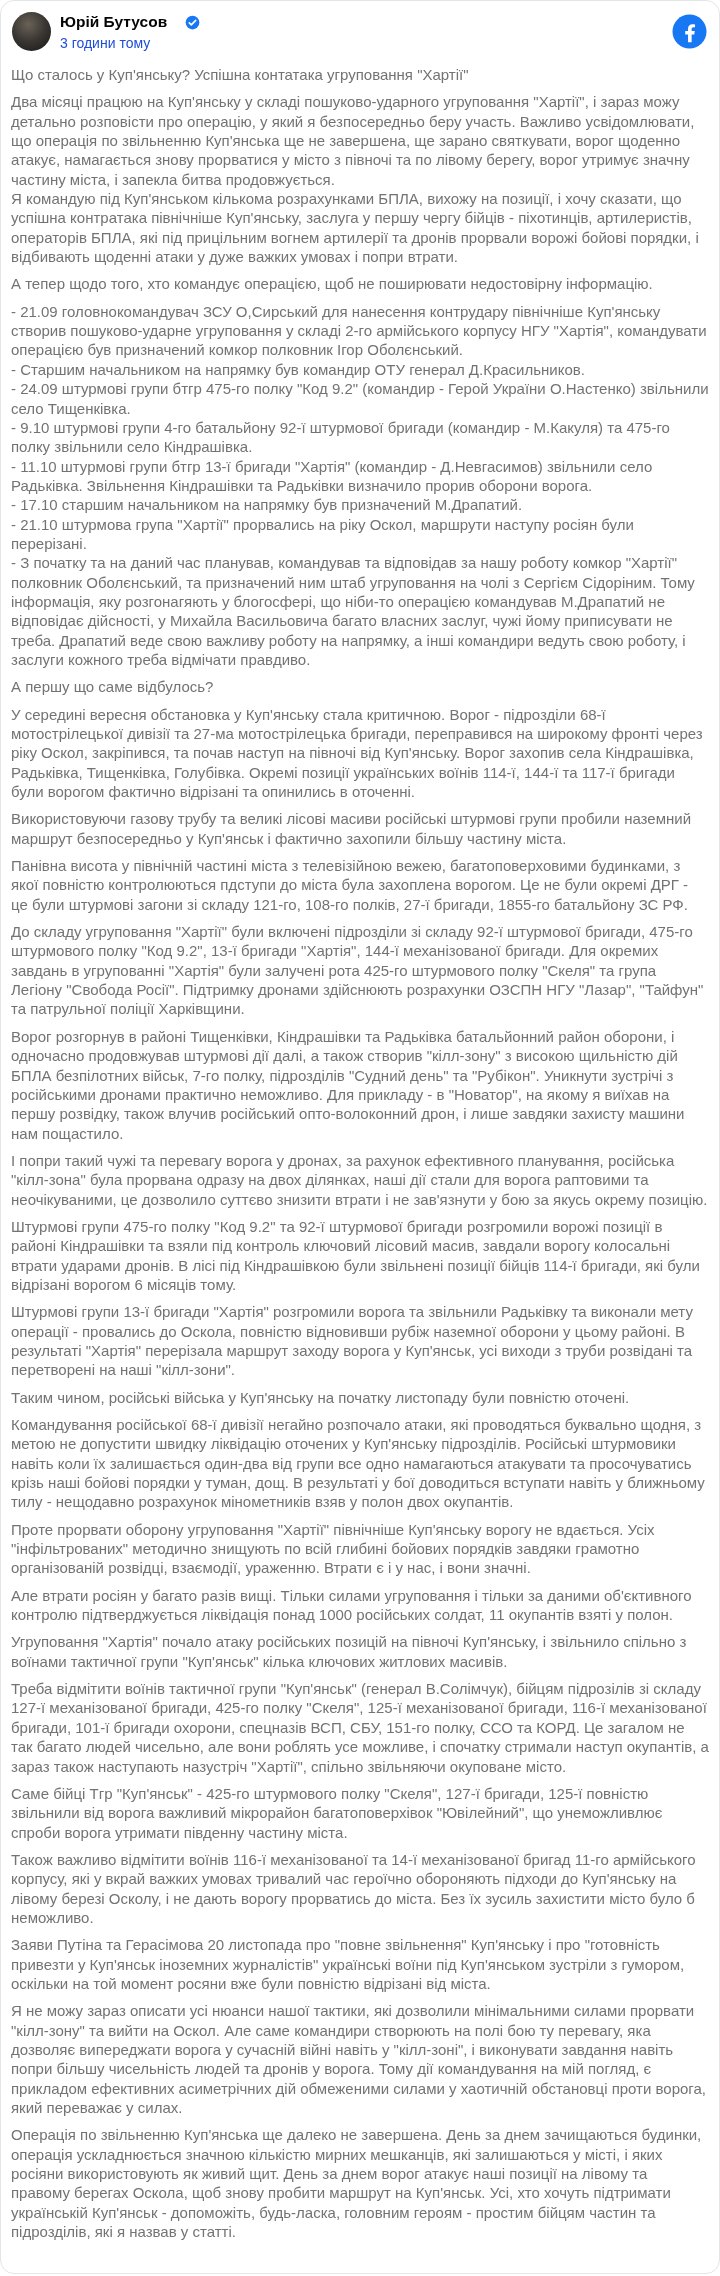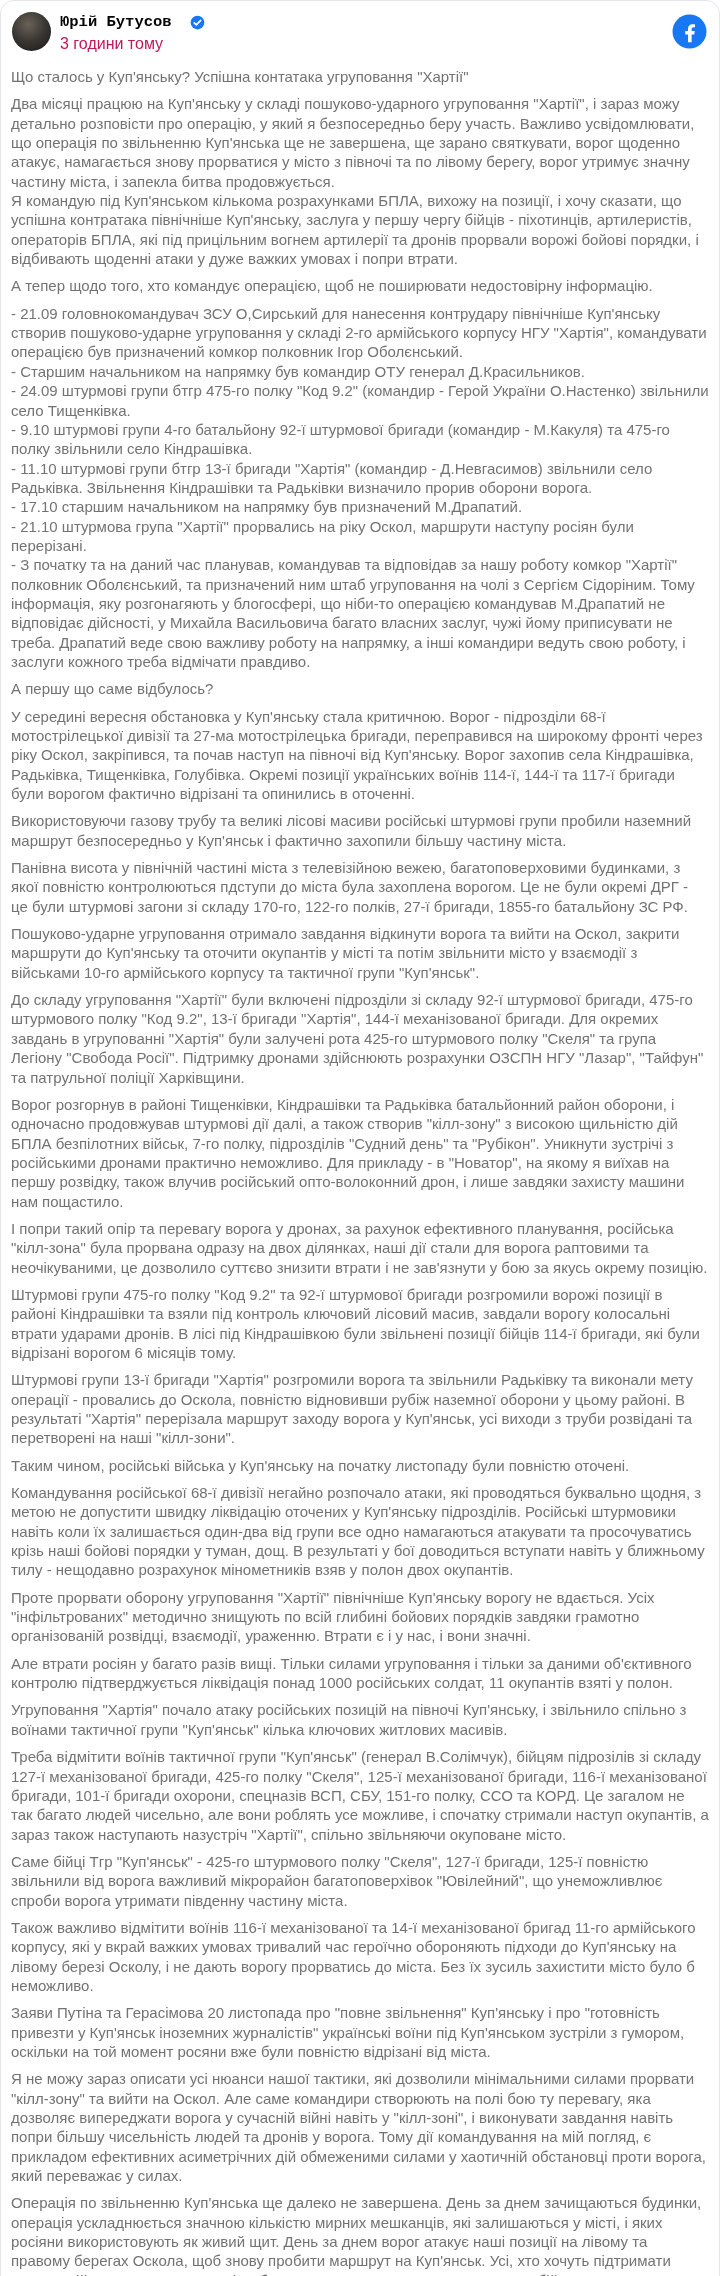--- a/index.html
+++ b/index.html
@@ -27,31 +27,31 @@
     padding: 11px 12px 6px 11px;
   }
   .avatar {
     width: 39px; height: 39px;
     border-radius: 50%;
     background: radial-gradient(circle at 42% 32%, #6a6258 0%, #3a3733 48%, #171614 100%);
     flex: 0 0 auto;
     cursor: pointer;
   }
   .header-meta { margin-left: 9px; flex: 1 1 auto; }
-  .name-row { display: flex; align-items: center; gap: 18px; padding-top: 1px; font-family: Liberation Mono, monospace; }
+  .name-row { display: flex; align-items: center; gap: 18px; padding-top: 1px; }
   .author {
     font-size: 15.5px;
     font-weight: 700;
     color: #050505;
     cursor: pointer;
   }
   .verified { display: inline-flex; line-height: 0; }
   .timestamp {
-    font-size: 16px;
-    color: #be185d;
+    font-size: 14px;
+    color: #1d4ed8;
     margin-top: 4px;
     cursor: pointer;
   }
   .fb-logo { flex: 0 0 auto; line-height: 0; cursor: pointer; margin-top: 2px; }
   
   .post-body {
     padding: 8px 10px 0 10px;
     font-size: 15px;
     line-height: 1.29;
   }
@@ -98,25 +98,24 @@
 - Старшим начальником на напрямку був командир ОТУ генерал Д.Красильников.
 - 24.09 штурмові групи бтгр 475-го полку "Код 9.2" (командир - Герой України О.Настенко) звільнили село Тищенківка.
 - 9.10 штурмові групи 4-го батальйону 92-ї штурмової бригади (командир - М.Какуля) та 475-го полку звільнили село Кіндрашівка.
 - 11.10 штурмові групи бтгр 13-ї бригади "Хартія" (командир - Д.Невгасимов) звільнили село Радьківка. Звільнення Кіндрашівки та Радьківки визначило прорив оборони ворога.
 - 17.10 старшим начальником на напрямку був призначений М.Драпатий.
 - 21.10 штурмова група "Хартії" прорвались на ріку Оскол, маршрути наступу росіян були перерізані.
 - З початку та на даний час планував, командував та відповідав за нашу роботу комкор "Хартії" полковник Оболєнський, та призначений ним штаб угруповання на чолі з Сергієм Сідоріним. Тому інформація, яку розгонагяють у блогосфері, що ніби-то операцією командував М.Драпатий не відповідає дійсності, у Михайла Васильовича багато власних заслуг, чужі йому приписувати не треба. Драпатий веде свою важливу роботу на напрямку, а інші командири ведуть свою роботу, і заслуги кожного треба відмічати правдиво.</p>
       <p class="para">А першу що саме відбулось?</p>
       <p class="para">У середині вересня обстановка у Куп'янську стала критичною. Ворог - підрозділи 68-ї мотострілецької дивізії та 27-ма мотострілецька бригади, переправився на широкому фронті через ріку Оскол, закріпився, та почав наступ на півночі від Куп'янську. Ворог захопив села Кіндрашівка, Радьківка, Тищенківка, Голубівка. Окремі позиції українських воїнів 114-ї, 144-ї та 117-ї бригади були ворогом фактично відрізані та опинились в оточенні.</p>
       <p class="para">Використовуючи газову трубу та великі лісові масиви російські штурмові групи пробили наземний маршрут безпосередньо у Куп'янськ і фактично захопили більшу частину міста.</p>
-      <p class="para">Панівна висота у північній частині міста з телевізійною вежею, багатоповерховими будинками, з якої повністю контролюються пдступи до міста була захоплена ворогом. Це не були окремі ДРГ - це були штурмові загони зі складу 170-го, 122-го полків, 27-ї бригади, 1855-го батальйону ЗС РФ.</p>
-      <p class="para">Пошуково-ударне угруповання отримало завдання відкинути ворога та вийти на Оскол, закрити маршрути до Куп'янську та оточити окупантів у місті та потім звільнити місто у взаємодії з військами 10-го армійського корпусу та тактичної групи "Куп'янськ".</p>
+      <p class="para">Панівна висота у північній частині міста з телевізійною вежею, багатоповерховими будинками, з якої повністю контролюються пдступи до міста була захоплена ворогом. Це не були окремі ДРГ - це були штурмові загони зі складу 121-го, 108-го полків, 27-ї бригади, 1855-го батальйону ЗС РФ.</p>
       <p class="para">До складу угруповання "Хартії" були включені підрозділи зі складу 92-ї штурмової бригади, 475-го штурмового полку "Код 9.2", 13-ї бригади "Хартія", 144-ї механізованої бригади. Для окремих завдань в угрупованні "Хартія" були залучені рота 425-го штурмового полку "Скеля" та група Легіону "Свобода Росії". Підтримку дронами здійснюють розрахунки ОЗСПН НГУ "Лазар", "Тайфун" та патрульної поліції Харківщини.</p>
       <p class="para">Ворог розгорнув в районі Тищенківки, Кіндрашівки та Радьківка батальйонний район оборони, і одночасно продовжував штурмові дії далі, а також створив "кілл-зону" з високою щильністю дій БПЛА безпілотних військ, 7-го полку, підрозділів "Судний день" та "Рубікон". Уникнути зустрічі з російськими дронами практично неможливо. Для прикладу - в "Новатор", на якому я виїхав на першу розвідку, також влучив російський опто-волоконний дрон, і лише завдяки захисту машини нам пощастило.</p>
-      <p class="para">І попри такий опір та перевагу ворога у дронах, за рахунок ефективного планування, російська "кілл-зона" була прорвана одразу на двох ділянках, наші дії стали для ворога раптовими та неочікуваними, це дозволило суттєво знизити втрати і не зав'язнути у бою за якусь окрему позицію.</p>
+      <p class="para">І попри такий чужі та перевагу ворога у дронах, за рахунок ефективного планування, російська "кілл-зона" була прорвана одразу на двох ділянках, наші дії стали для ворога раптовими та неочікуваними, це дозволило суттєво знизити втрати і не зав'язнути у бою за якусь окрему позицію.</p>
       <p class="para">Штурмові групи 475-го полку "Код 9.2" та 92-ї штурмової бригади розгромили ворожі позиції в районі Кіндрашівки та взяли під контроль ключовий лісовий масив, завдали ворогу колосальні втрати ударами дронів. В лісі під Кіндрашівкою були звільнені позиції бійців 114-ї бригади, які були відрізані ворогом 6 місяців тому.</p>
       <p class="para">Штурмові групи 13-ї бригади "Хартія" розгромили ворога та звільнили Радьківку та виконали мету операції - провались до Оскола, повністю відновивши рубіж наземної оборони у цьому районі. В результаті "Хартія" перерізала маршрут заходу ворога у Куп'янськ, усі виходи з труби розвідані та перетворені на наші "кілл-зони".</p>
       <p class="para">Таким чином, російські війська у Куп'янську на початку листопаду були повністю оточені.</p>
       <p class="para">Командування російської 68-ї дивізії негайно розпочало атаки, які проводяться буквально щодня, з метою не допустити швидку ліквідацію оточених у Куп'янську підрозділів. Російські штурмовики навіть коли їх залишається один-два від групи все одно намагаються атакувати та просочуватись крізь наші бойові порядки у туман, дощ. В результаті у бої доводиться вступати навіть у ближньому тилу - нещодавно розрахунок мінометників взяв у полон двох окупантів.</p>
       <p class="para">Проте прорвати оборону угруповання "Хартії" північніше Куп'янську ворогу не вдається. Усіх "інфільтрованих" методично знищують по всій глибині бойових порядків завдяки грамотно організованій розвідці, взаємодії, ураженню. Втрати є і у нас, і вони значні.</p>
       <p class="para">Але втрати росіян у багато разів вищі. Тільки силами угруповання і тільки за даними об'єктивного контролю підтверджується ліквідація понад 1000 російських солдат, 11 окупантів взяті у полон.</p>
       <p class="para">Угруповання "Хартія" почало атаку російських позицій на півночі Куп'янську, і звільнило спільно з воїнами тактичної групи "Куп'янськ" кілька ключових житлових масивів.</p>
       <p class="para">Треба відмітити воїнів тактичної групи "Куп'янськ" (генерал В.Солімчук), бійцям підрозілів зі складу 127-ї механізованої бригади, 425-го полку "Скеля", 125-ї механізованої бригади, 116-ї механізованої бригади, 101-ї бригади охорони, спецназів ВСП, СБУ, 151-го полку, ССО та КОРД. Це загалом не так багато людей чисельно, але вони роблять усе можливе, і спочатку стримали наступ окупантів, а зараз також наступають назустріч "Хартії", спільно звільняючи окуповане місто.</p>
       <p class="para">Саме бійці Тгр "Куп'янськ" - 425-го штурмового полку "Скеля", 127-ї бригади, 125-ї повністю звільнили від ворога важливий мікрорайон багатоповерхівок "Ювілейний", що унеможливлює спроби ворога утримати південну частину міста.</p>
       <p class="para">Також важливо відмітити воїнів 116-ї механізованої та 14-ї механізованої бригад 11-го армійського корпусу, які у вкрай важких умовах тривалий час героїчно обороняють підходи до Куп'янську на лівому березі Осколу, і не дають ворогу прорватись до міста. Без їх зусиль захистити місто було б неможливо.</p>

